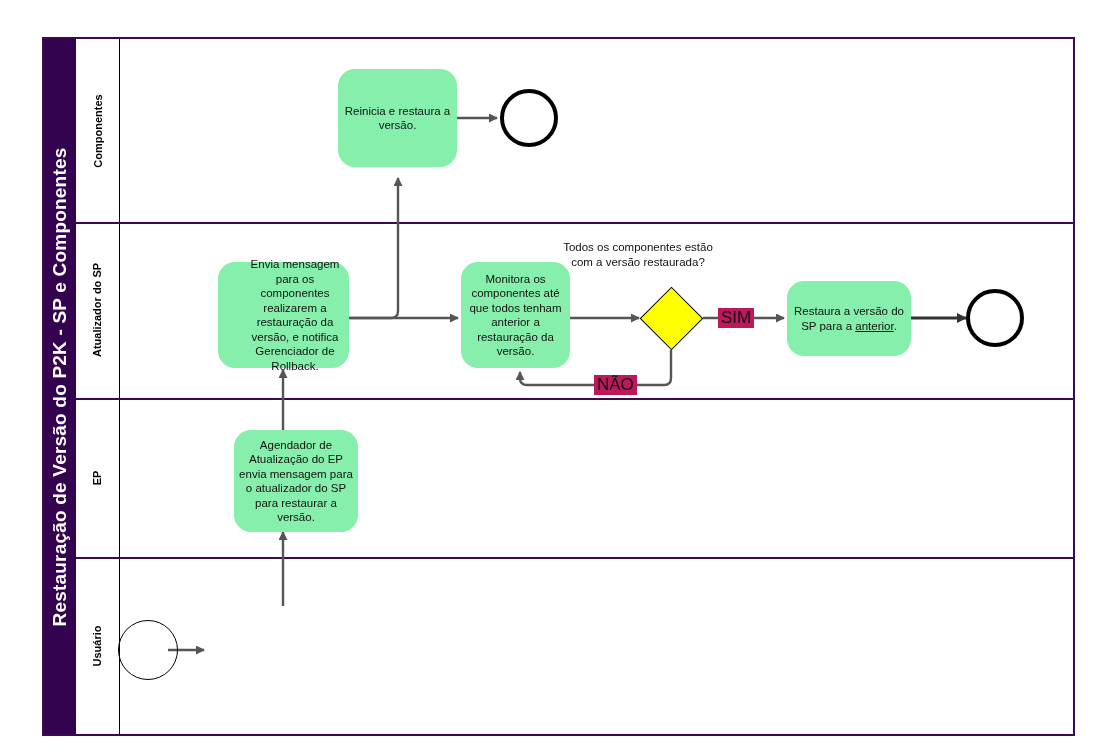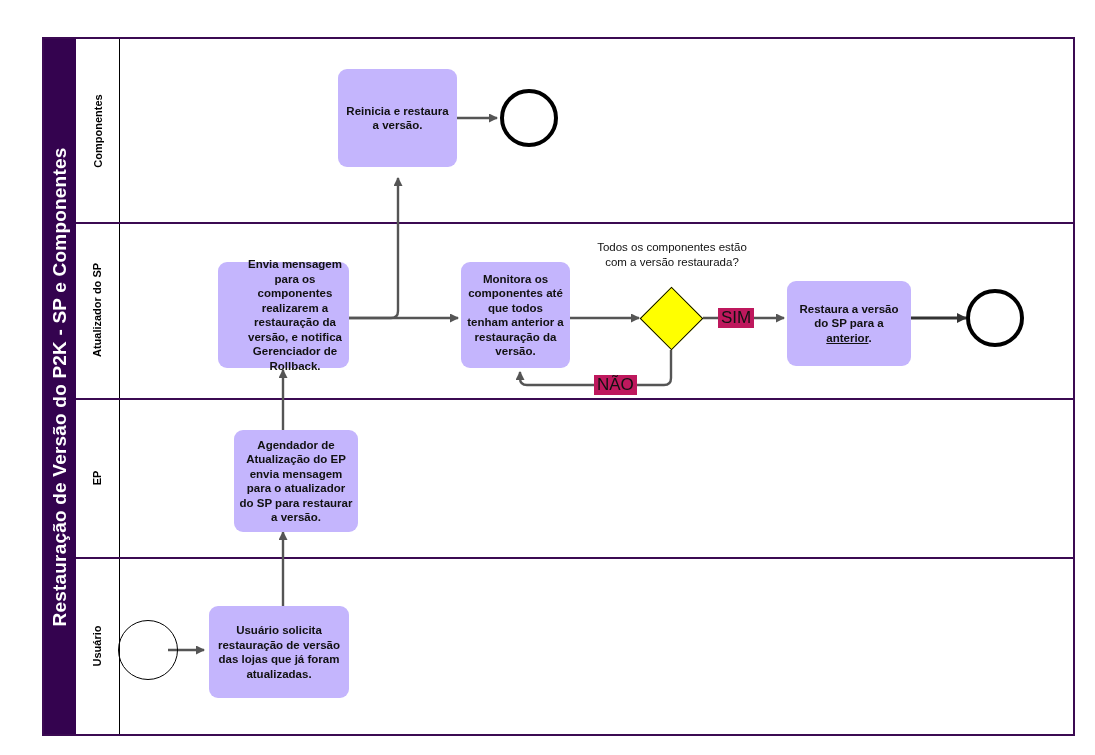--- a/index.html
+++ b/index.html
@@ -67,32 +67,31 @@
     transform: rotate(-90deg);
     white-space: nowrap;
     font-size: 11px;
     font-weight: bold;
     color: #000000;
   }
 
   
   .task {
     position: absolute;
-    background: #c4b5fd;
-    border-radius: 9px;
+    background: #86efac;
+    border-radius: 17px;
     box-sizing: border-box;
     display: flex;
     align-items: center;
     justify-content: center;
     text-align: center;
     color: #111111;
     font-size: 11.5px;
     line-height: 14.5px;
     padding: 3px 5px;
-    font-weight: bold;
   }
   .task .u { text-decoration: underline; }
 
   
   .event-start {
     position: absolute;
     border: 1.6px solid #000000;
     border-radius: 50%;
     background: transparent;
     box-sizing: border-box;
@@ -204,46 +203,43 @@
   </svg>
 
   <div class="event-start" style="left:118px; top:620px; width:60px; height:60px;"></div>
 
   <div class="event-end" style="left:500px; top:89px; width:58px; height:58px;"></div>
 
   <div class="event-end" style="left:966px; top:289px; width:58px; height:58px;"></div>
 
   <div class="gateway" style="left:649px; top:296px; width:45px; height:45px;"></div>
 
-  <div class="gw-question" style="left:572px; top:240px; width:200px;">Todos os componentes estão
+  <div class="gw-question" style="left:538px; top:240px; width:200px;">Todos os componentes estão
 com a versão restaurada?</div>
 
   <div class="task" style="left:338px; top:69px; width:119px; height:98px;">
     <span>Reinicia e restaura a versão.</span>
   </div>
 
   <div class="task" style="left:218px; top:262px; width:131px; height:106px;padding-left:28px;">
     <span>Envia mensagem para os componentes realizarem a restauração da versão, e notifica Gerenciador de Rollback.</span>
   </div>
 
   <div class="task" style="left:461px; top:262px; width:109px; height:106px;">
     <span>Monitora os componentes até que todos tenham anterior a restauração da versão.</span>
   </div>
 
-  <div class="task" style="left:787px; top:281px; width:124px; height:85px;">
+  <div class="task" style="left:787px; top:281px; width:124px; height:75px;">
     <span>
       <span>Restaura a versão do SP para a </span><span class="u">anterior</span><span>.</span>
     </span>
   </div>
 
   <div class="task" style="left:221px; top:430px; width:124px; height:102px;margin-left:13px;">
     <span>Agendador de Atualização do EP envia mensagem para o atualizador do SP para restaurar a versão.</span>
   </div>
 
-  <div class="task" style="left:209px; top:606px; width:140px; height:92px;">
-    <span>Usuário solicita restauração de versão das lojas que já foram atualizadas.</span>
-  </div>
 
   <div class="flow-label" style="left:718px; top:308px;">SIM</div>
 
   <div class="flow-label" style="left:594px; top:375px;text-align:center;">NÃO</div>
 
 </div>
 
 </body></html>

